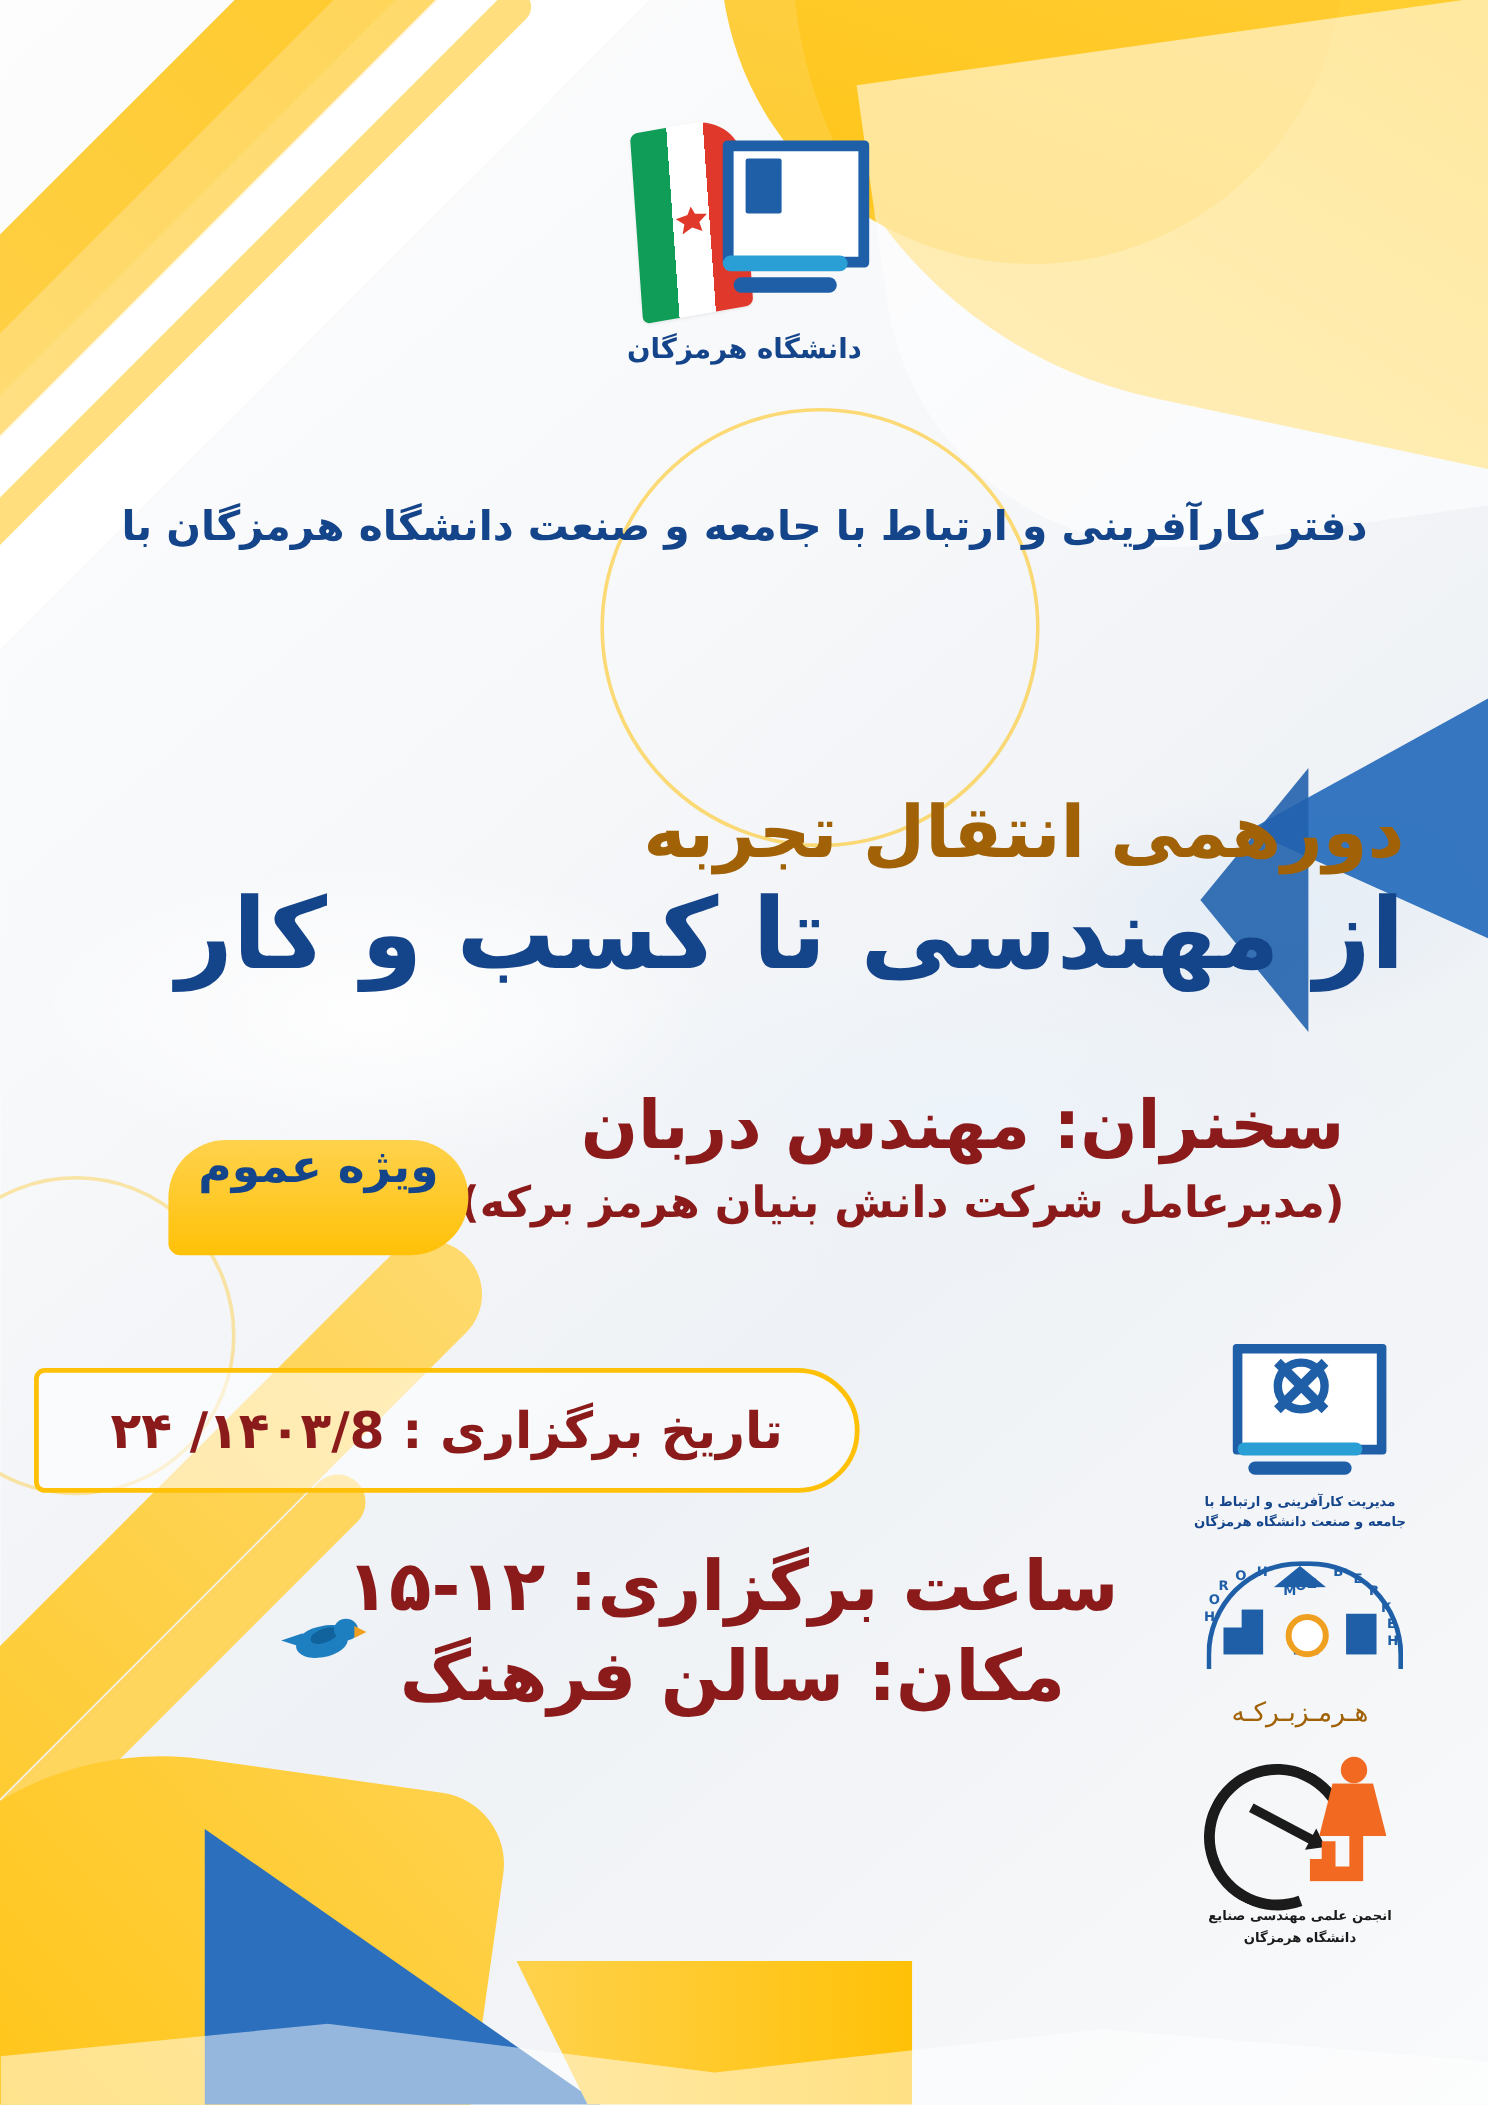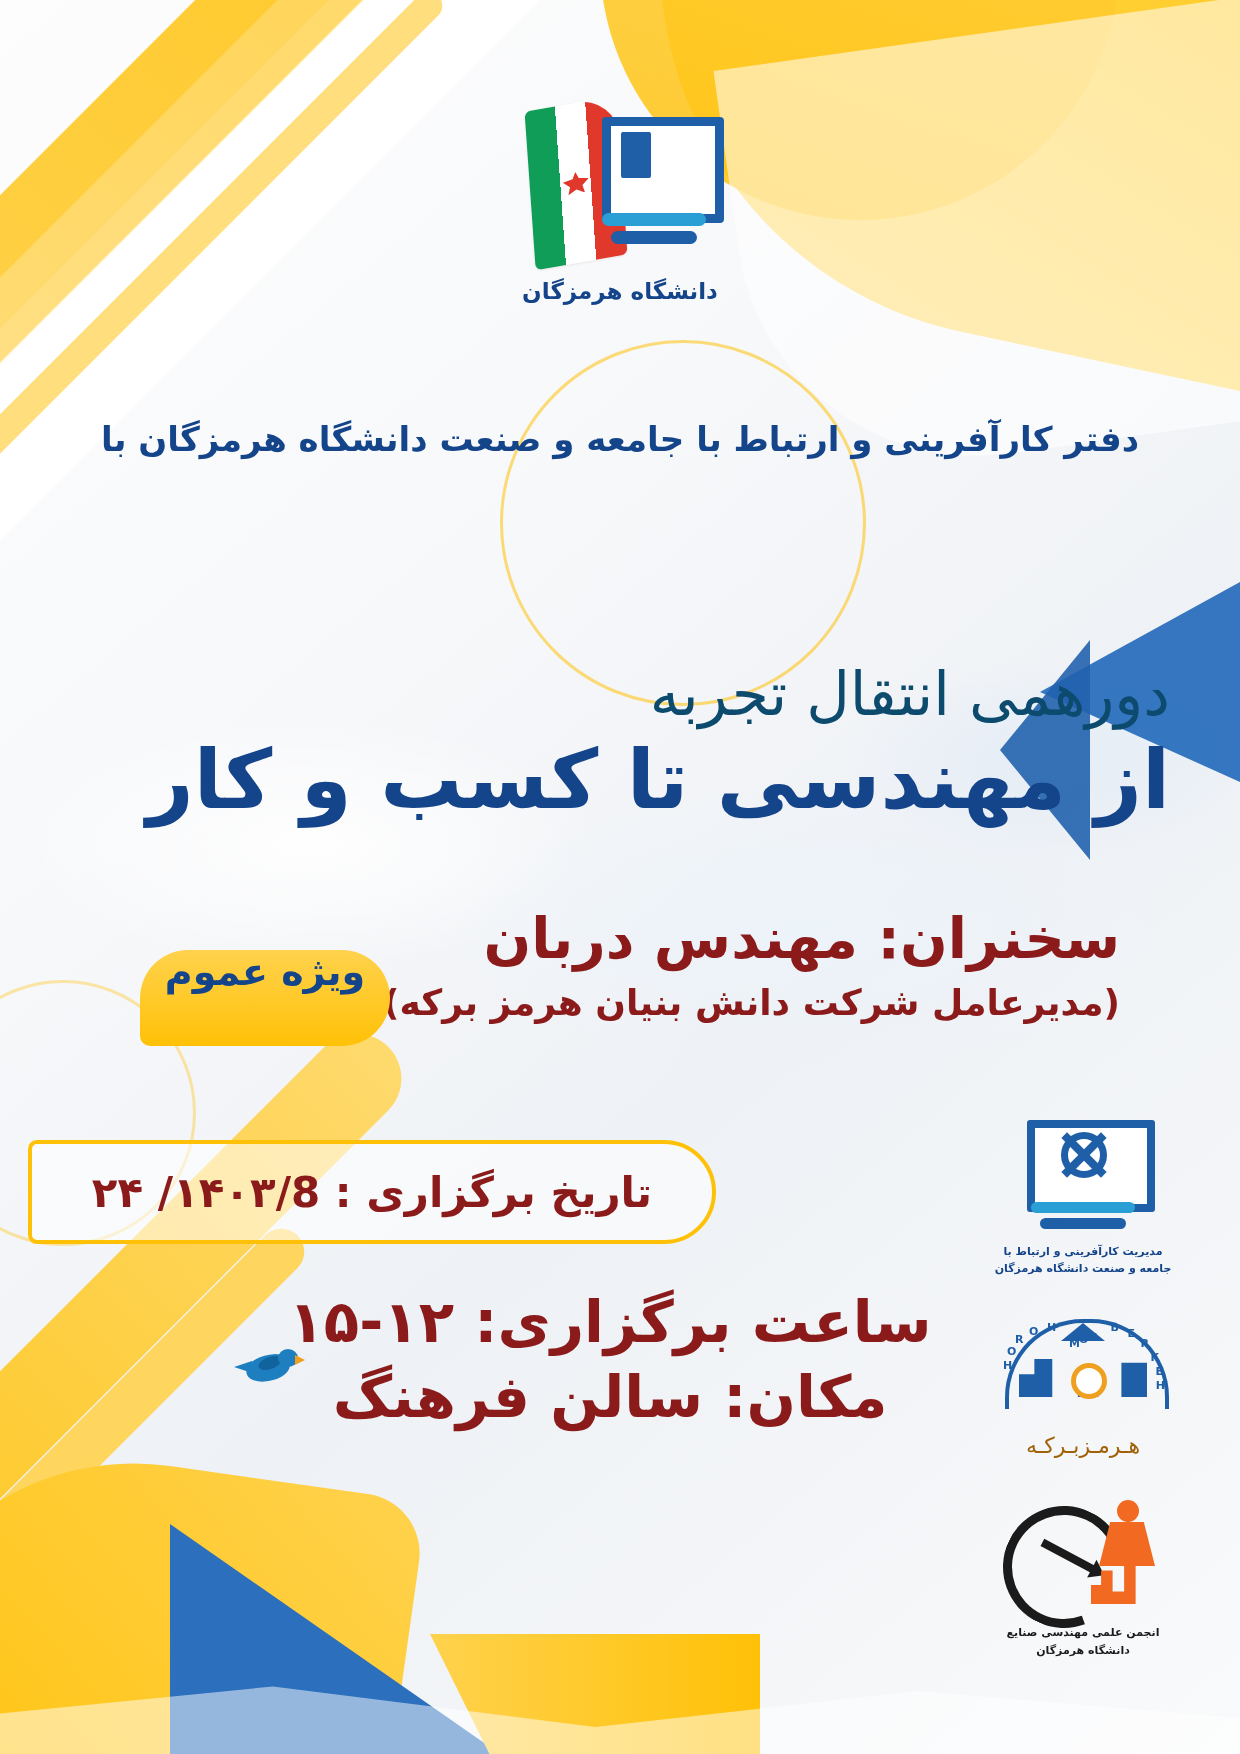--- a/index.html
+++ b/index.html
@@ -261,22 +261,22 @@
 
   
   .title-wrap {
     position: absolute;
     left: 60px; right: 70px; top: 660px;
     text-align: right;
     direction: rtl;
   }
   .title-1 {
     font-size: 60px;
-    font-weight: 400;
-    color: #0c4a6e;
+    font-weight: 700;
+    color: #a16207;
     line-height: 1.15;
     letter-spacing: -1px;
   }
   .title-2 {
     font-size: 82px;
     font-weight: 800;
     color: #14448a;
     line-height: 1.15;
     margin-top: 4px;
     letter-spacing: -2px;
@@ -399,21 +399,21 @@
   }
 
   
   .sponsors {
     position: absolute;
     right: 62px; top: 1120px;
     width: 190px;
     display: flex;
     flex-direction: column;
     align-items: center;
-    gap: 42px;
+    gap: 24px;
   }
   .sponsor { display: flex; flex-direction: column; align-items: center; }
 
   .s1-mark {
     position: relative;
     width: 128px; height: 118px;
   }
   .s1-mark .bookb {
     position: absolute; left: 8px; top: 0;
     width: 112px; height: 76px;

